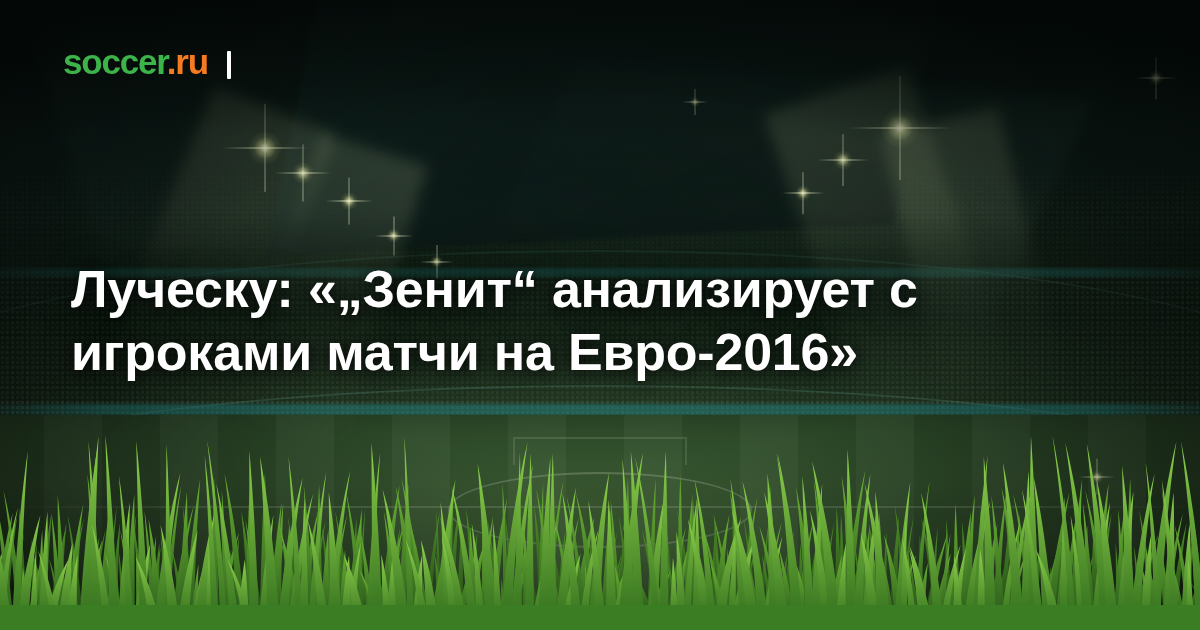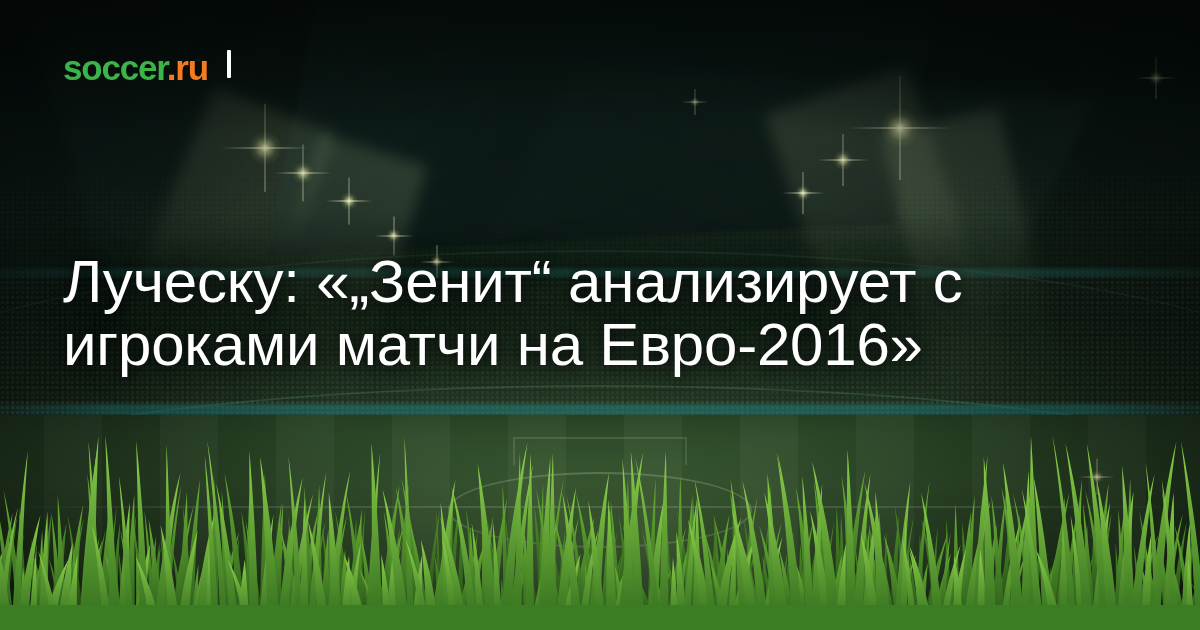--- a/index.html
+++ b/index.html
@@ -153,21 +153,21 @@
   
   .grass-wrap{
     position:absolute;left:0;right:0;bottom:0;height:215px;
     pointer-events:none;
   }
   .grass-svg{position:absolute;left:0;bottom:0;width:100%;height:100%;display:block;}
 
   
   .header{
     position:absolute;left:63px;top:44px;
-    display:flex;align-items:flex-start;margin-top:6px;
+    display:flex;align-items:flex-end;
   }
   .logo{
     font-size:35px;font-weight:bold;letter-spacing:-1.2px;
     line-height:1;white-space:nowrap;
   }
   .logo-soccer{color:#3cb44a;}
   .logo-ru{color:#f47b20;}
   .sep{
     width:4px;height:28px;background:#ffffff;
     margin:0 17px 0 19px;border-radius:1px;
@@ -175,26 +175,26 @@
   .news{
     color:#ffffff;font-size:31px;font-weight:bold;
     letter-spacing:.5px;line-height:1;white-space:nowrap;
   }
 
   
   .headline{
     position:absolute;left:63px;top:250px;
     width:960px;
     color:#ffffff;
-    font-size:60px;
-    font-weight:normal;
+    font-size:52px;
+    font-weight:bold;
     line-height:63px;
     letter-spacing:-0.2px;
     text-shadow:0 2px 14px rgba(0,0,0,.75), 0 0 30px rgba(0,0,0,.5);
-    margin:0;
+    margin:8px;
   }
 </style>
 </head>
 <body>
 
 <div class="card">
 
   <div class="bg-base"></div>
 
   <div class="bowl bowl-1"></div>

